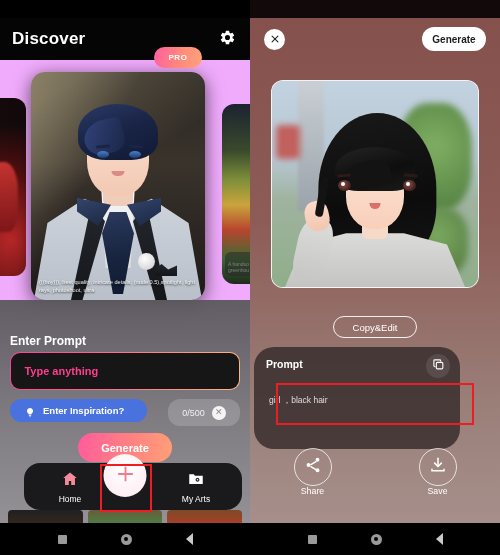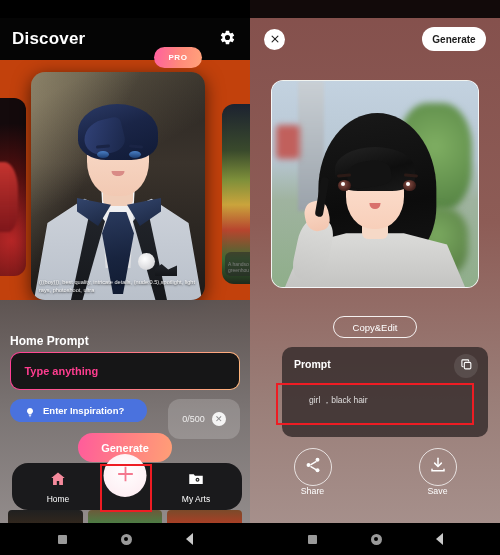--- a/index.html
+++ b/index.html
@@ -8,21 +8,21 @@
     background: #000;
     font-family: "Liberation Sans", sans-serif;
     overflow: hidden;
   }
   .screens { position: relative; width: 500px; height: 555px; display: flex; }
 
   
   .left-screen {
     position: relative;
     width: 250px; height: 555px;
-    background: #c2410c;
+    background: #f0abfc;
     overflow: hidden;
   }
   .left-top-bar {
     position: absolute; top: 0; left: 0; width: 250px; height: 18px;
     background: #000; z-index: 40;
   }
   .left-header {
     position: absolute; top: 18px; left: 0; width: 250px; height: 42px;
     display: flex; align-items: center; padding: 0 12px; z-index: 35;
     background: #050505;
@@ -191,39 +191,39 @@
   .prompt-placeholder { color: #ff3d8f; font-size: 11px; font-weight: bold; }
   .inspire-btn {
     position: absolute; left: 10px; top: 99px; width: 137px; height: 23px;
     border-radius: 12px; background: #4a72de;
     display: flex; align-items: center; gap: 7px; padding-left: 14px;
   }
   .inspire-btn .bulb { width: 12px; height: 12px; }
   .inspire-btn .bulb svg { width: 12px; height: 12px; fill: #fff; }
   .inspire-label { color: #fff; font-size: 9.5px; font-weight: bold; }
   .counter-pill {
-    position: absolute; right: 10px; top: 99px; width: 72px; height: 40px;
+    position: absolute; right: 10px; top: 99px; width: 72px; height: 27px;
     border-radius: 12px; background: rgba(255,255,255,.18);
     display: flex; align-items: center; justify-content: center; gap: 7px;
   }
   .counter-text { color: rgba(255,255,255,.85); font-size: 9px; }
   .clear-x {
     width: 14px; height: 14px; border-radius: 50%; background: rgba(255,255,255,.9);
     display: flex; align-items: center; justify-content: center;
     color: #8b8b8d; font-size: 9px; line-height: 1;
   }
   .generate-btn {
     position: absolute; left: 50%; transform: translateX(-50%); top: 133px;
     width: 94px; height: 29px; border-radius: 15px;
     background: linear-gradient(100deg, #ff5b9c 0%, #ff7f84 50%, #ff9f76 100%);
     display: flex; align-items: center; justify-content: center;
     color: #fff; font-size: 11px; font-weight: bold;
   }
   .tabbar {
-    position: absolute; left: 12px; right: 8px; top: 163px; height: 47px;
+    position: absolute; left: 24px; right: 8px; top: 163px; height: 47px;
     background: #1a1a1c; border-radius: 16px;
     display: flex; align-items: center; justify-content: space-between;
     padding: 0 20px; z-index: 25;
   }
   .tab-item { display: flex; flex-direction: column; align-items: center; gap: 2px; width: 52px; }
   .tab-item svg { width: 18px; height: 18px; }
   .tab-label { color: #fff; font-size: 8.5px; }
   .fab {
     position: absolute; left: 50%; transform: translateX(-50%); top: 154px;
     width: 43px; height: 43px; border-radius: 50%;
@@ -363,37 +363,37 @@
   }
 
   .copy-edit-btn {
     position: absolute; left: 50%; transform: translateX(-50%); top: 316px;
     width: 84px; height: 22px; border-radius: 12px;
     border: 1.3px solid rgba(255,255,255,.9); background: transparent;
     display: flex; align-items: center; justify-content: center;
     color: #fff; font-size: 9.5px;
   }
   .prompt-card {
-    position: absolute; left: 32px; top: 347px; width: 206px; height: 90px;
-    background: rgba(52,43,43,.82); border-radius: 10px;
+    position: absolute; left: 4px; top: 347px; width: 206px; height: 102px;
+    background: rgba(52,43,43,.82); border-radius: 20px;
   }
   .prompt-card-label {
     position: absolute; left: 12px; top: 11px; color: #fff; font-size: 10.5px; font-weight: bold;
   }
   .copy-icon-btn {
     position: absolute; right: 10px; top: 7px; width: 24px; height: 24px; border-radius: 50%;
     background: rgba(255,255,255,.1);
     display: flex; align-items: center; justify-content: center;
   }
   .copy-icon-btn svg { width: 13px; height: 13px; stroke: #fff; fill: none; }
   .prompt-value-area {
     position: absolute; left: 9px; right: 9px; top: 36px; height: 42px;
     padding: 6px 6px 0 6px;
   }
-  .prompt-value { color: rgba(255,255,255,.82); font-size: 8.5px; margin-left: 12px; }
+  .prompt-value { color: rgba(255,255,255,.82); font-size: 8.5px; }
   .actions-row {
     position: absolute; left: 0; top: 448px; width: 250px;
     display: flex; justify-content: space-around; align-items: flex-start;
   }
   .action { display: flex; flex-direction: column; align-items: center; width: 62px; }
   .action-circle {
     width: 38px; height: 38px; border-radius: 50%; border: 1.3px solid rgba(255,255,255,.75);
     display: flex; align-items: center; justify-content: center;
   }
   .action-circle svg { width: 18px; height: 18px; }
@@ -443,21 +443,21 @@
         <div class="boy-brow-l"></div>
         <div class="boy-brow-r"></div>
         <div class="boy-eye-l"></div>
         <div class="boy-eye-r"></div>
         <div class="boy-mouth"></div>
         <div class="card-caption">(((boy))), best quality, intricate details, (nude:0.5),spotlight, light rays, photoshoot, ultra</div>
       </div>
     </div>
 
     <div class="lower-sheet">
-      <div class="enter-prompt-label">Home Prompt</div>
+      <div class="enter-prompt-label">Enter Prompt</div>
 
       <div class="prompt-input-wrap">
         <div class="prompt-input-inner">
           <span class="prompt-placeholder">Type anything</span>
         </div>
       </div>
 
       <div class="inspire-btn">
         <span class="bulb">
           <svg viewBox="0 0 24 24">

